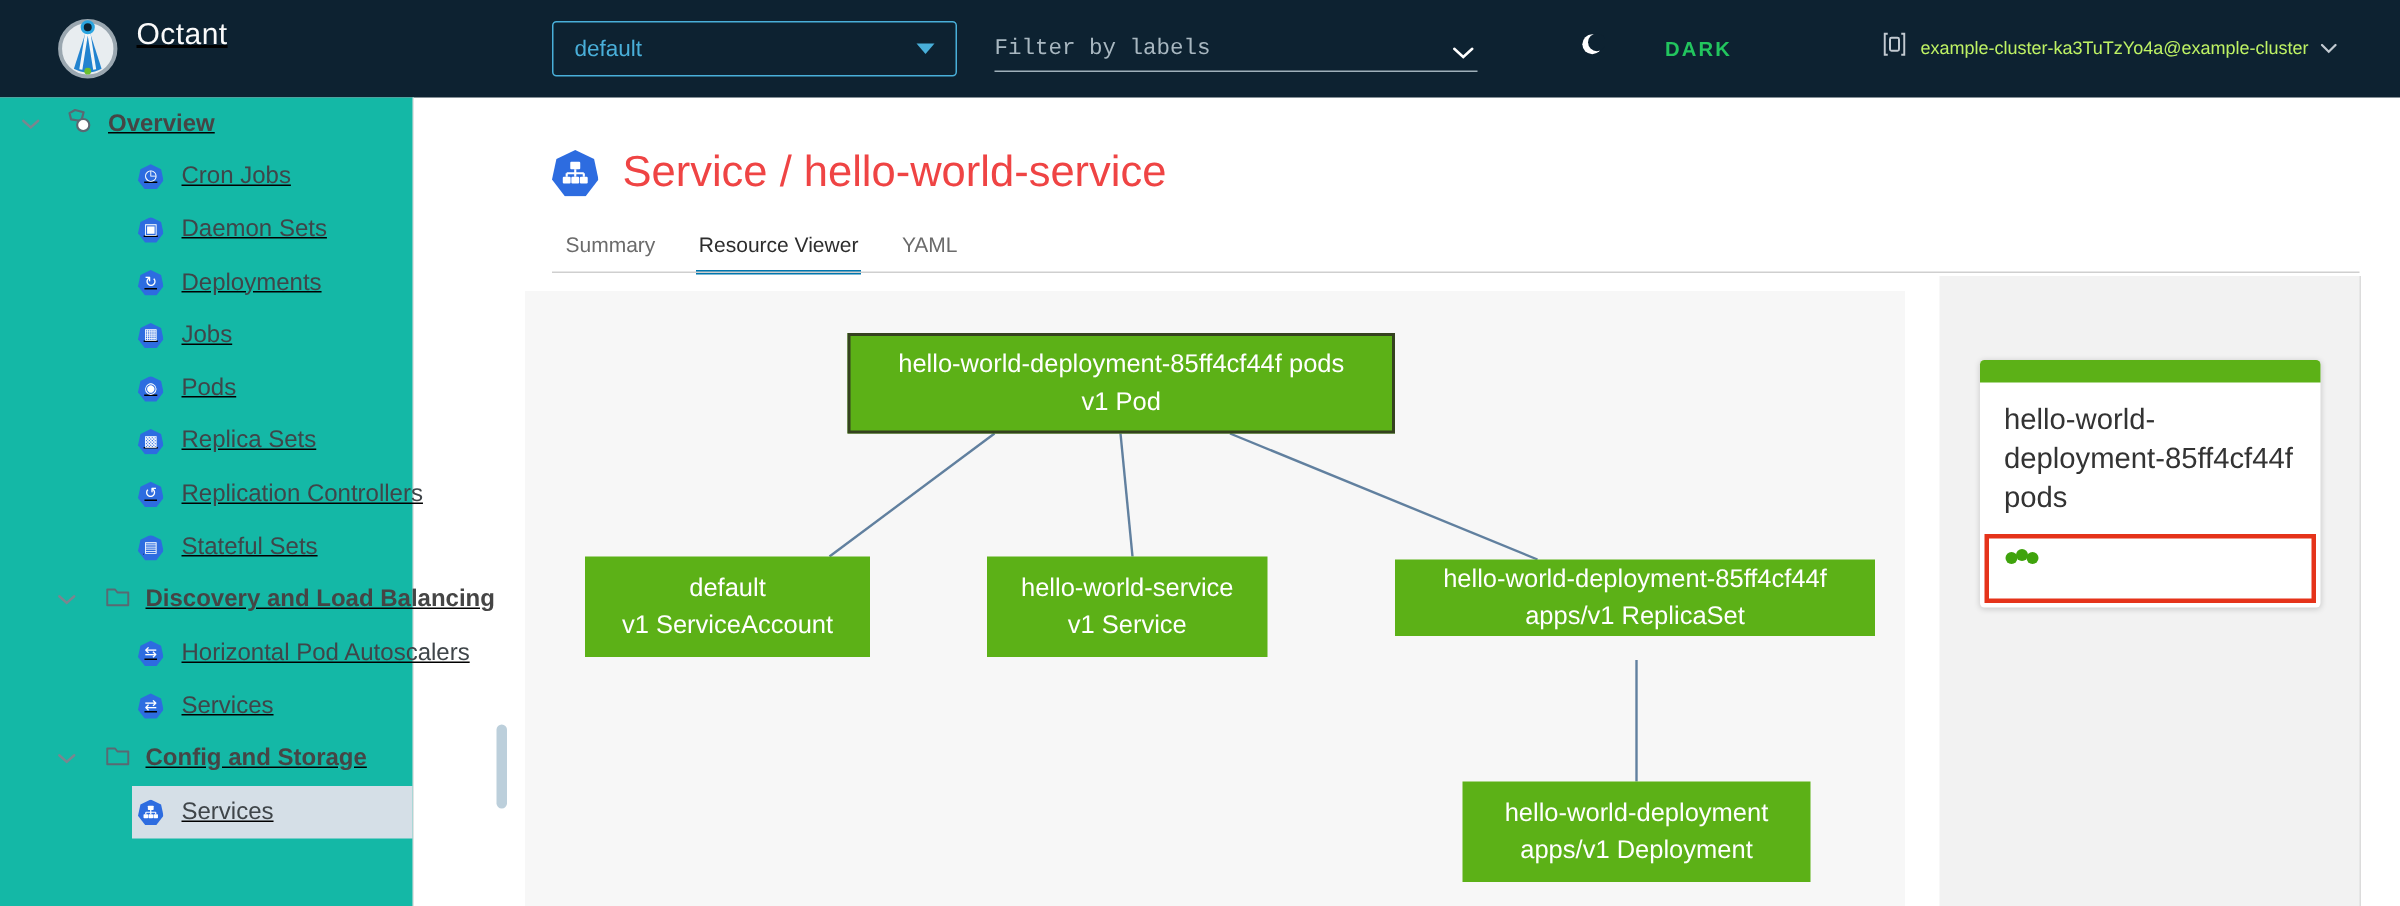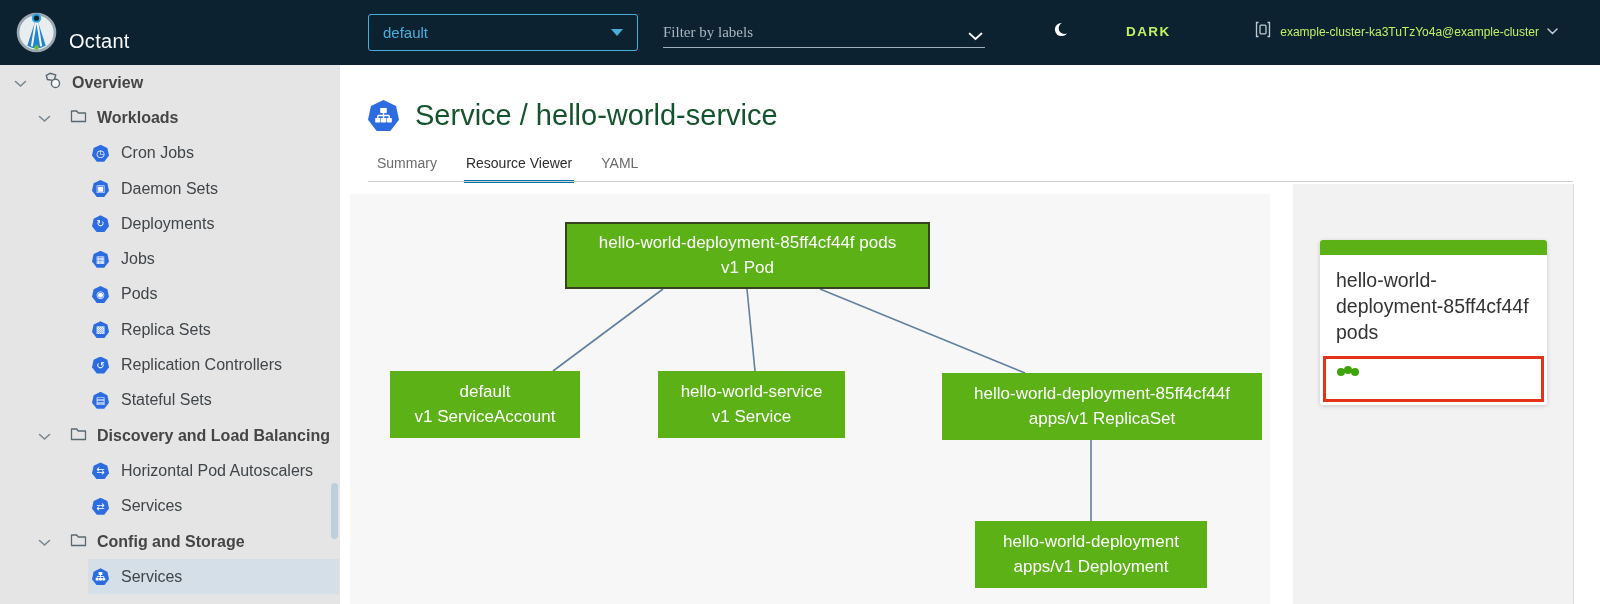--- a/index.html
+++ b/index.html
@@ -2,43 +2,43 @@
 <html><head>
 <meta charset="utf-8">
 <style>
   * { box-sizing: border-box; margin: 0; padding: 0; }
   html,body { width:1600px; height:604px; overflow:hidden; background:#fff;
     font-family:"Liberation Sans", sans-serif; }
   .stage { position:relative; width:1600px; height:604px; background:#fff; }
 
   
   .header { position:absolute; left:0; top:0; width:1600px; height:65px; background:#0d2231; }
-  .brand { position:absolute; left:16px; top:12px; display:flex; align-items:flex-end; }
+  .brand { position:absolute; left:38px; top:12px; display:flex; align-items:flex-start;text-decoration:underline; }
   .logo { width:41px; height:41px; display:inline-block; }
   .app-name { color:#fafafa; font-size:20px; margin-left:12px; letter-spacing:.3px; }
   .ns-select { position:absolute; left:368px; top:14px; width:270px; height:37px;
     border:1px solid #49afd9; border-radius:3px; display:flex; align-items:center;
     padding:0 14px; cursor:pointer; }
   .ns-select .val { color:#49afd9; font-size:15px; }
   .caret { margin-left:auto; width:0; height:0; border-left:6px solid transparent;
     border-right:6px solid transparent; border-top:7px solid #49afd9; }
   .filter-wrap { position:absolute; left:663px; top:18px; width:322px; height:30px;
     border-bottom:1px solid #9fb0ba; }
   .filter-wrap input { width:292px; height:28px; background:transparent; border:none; outline:none;
-    color:#e8eef2; font-size:15px; font-family:Liberation Serif, serif; }
+    color:#e8eef2; font-size:15px; font-family:Liberation Mono, monospace; }
   .filter-wrap input::placeholder { color:#a8b7c0; opacity:1; }
   .filter-chev { position:absolute; right:2px; top:9px; }
   .dark-toggle { position:absolute; left:1053px; top:21px; display:flex; align-items:center; cursor:pointer; }
-  .dark-toggle .lbl { color:#bef264; font-size:13.5px; font-weight:bold; letter-spacing:1.4px; margin-left:24px;padding-left:32px; }
+  .dark-toggle .lbl { color:#22c55e; font-size:13.5px; font-weight:bold; letter-spacing:1.4px; margin-left:8px;padding-left:32px; }
   .context { position:absolute; right:42px; top:21px; display:flex; align-items:center; cursor:pointer; }
   .context .lbl { color:#bef264; font-size:12px; margin:0 8px 0 9px; }
 
   
-  .sidebar { position:absolute; left:0; top:65px; width:340px; height:539px; background:#e5e5e5;
-    border-right:1px solid #e3e3e3; }
+  .sidebar { position:absolute; left:0; top:65px; width:276px; height:539px; background:#14b8a6;
+    border-right:1px solid #e3e3e3;text-decoration:underline; }
   .nav-row { position:relative; height:35.3px; display:flex; align-items:center; cursor:pointer; }
   .nav-row .hl { position:absolute; left:88px; right:0; top:0; bottom:0; background:#d5dfe7; }
   .nav-row > * { position:relative; }
   .chev0 { margin-left:14px; } .chev1 { margin-left:38px; }
   .ic-root { margin-left:17px; } .ic-folder { margin-left:19px; }
   .lab { font-size:16px; color:#3f4549; margin-left:10px; white-space:nowrap; }
   .lab.b { font-weight:bold; color:#454545; }
   .hepta { width:17px; height:17px; background:#2d6ce0; flex:0 0 17px;
     clip-path:polygon(50% 0%,90.5% 19.6%,100% 63.7%,72% 100%,28% 100%,0% 63.7%,9.5% 19.6%);
     display:flex; align-items:center; justify-content:center; }
@@ -46,38 +46,38 @@
   .ic-item { margin-left:92px; }
   .item .lab { margin-left:12px; }
   .scroll-thumb { position:absolute; left:331px; top:483px; width:7px; height:56px;
     background:#bccfdb; border-radius:4px; }
 
   
   .page-title { position:absolute; left:368px; top:99px; display:flex; align-items:center; }
   .title-hepta { width:31px; height:31px; background:#2d6ce0; flex:0 0 31px;
     clip-path:polygon(50% 0%,90.5% 19.6%,100% 63.7%,72% 100%,28% 100%,0% 63.7%,9.5% 19.6%);
     display:flex; align-items:center; justify-content:center; }
-  .page-title h1 { font-size:29px; font-weight:400; color:#14532d; margin-left:16px; }
+  .page-title h1 { font-size:29px; font-weight:400; color:#ef4444; margin-left:16px; }
   .tabs { position:absolute; left:375px; top:155px; display:flex; }
   .tab { font-size:14px; color:#6b6b6b; padding-bottom:9px; margin-right:25px; cursor:pointer;
     border-bottom:3px solid transparent; padding-left:2px; padding-right:2px; }
   .tab.active { color:#2d2d2d; border-bottom-color:#0076ad; }
   .divider { position:absolute; left:368px; top:181px; width:1205px; height:1px; background:#cfcfcf; }
 
   
   .canvas { position:absolute; left:350px; top:194px; width:920px; height:410px; background:#f7f7f7; }
   .edges { position:absolute; left:0; top:0; }
   .node { position:absolute; background:#5cb117; color:#fff; display:flex; flex-direction:column;
     align-items:center; justify-content:center; text-align:center; font-size:17px; line-height:1.42;
     cursor:pointer; }
   .node.selected { border:2px solid #35421f; }
   .n-pod { left:215px; top:28px;  width:365px; height:67px; }
   .n-sa  { left:40px;  top:177px; width:190px; height:67px; }
   .n-svc { left:308px; top:177px; width:187px; height:67px; }
-  .n-rs  { left:592px; top:179px; width:320px; height:67px; }
+  .n-rs  { left:580px; top:179px; width:320px; height:51px; }
   .n-dep { left:625px; top:327px; width:232px; height:67px; }
 
   
   .side-panel { position:absolute; left:1293px; top:184px; width:281px; height:420px;
     background:#f2f2f2; border-right:1px solid #dcdcdc; }
   .card { position:absolute; left:27px; top:56px; width:227px; background:#fff; border-radius:3px;
     box-shadow:0 1px 4px rgba(0,0,0,.18); cursor:pointer; }
   .card-top { height:15px; background:#5cb117; border-radius:3px 3px 0 0; }
   .card-title { padding:13px 16px 0 16px; font-size:19.5px; color:#333; line-height:1.33;
     overflow-wrap:break-word; }
@@ -155,33 +155,20 @@
       </span>
       <span class="ic-root">
         <svg width="18" height="17" viewBox="0 0 13 13">
           <polygon points="4.2,1 8.6,2.2 7.4,6.6 2.2,5.8 1.4,2.6" fill="none" stroke="#5a6872" stroke-width="1.1" stroke-linejoin="round"></polygon>
           <circle cx="8.4" cy="8.7" r="3.1" fill="#fff" stroke="#5a6872" stroke-width="1.1"></circle>
         </svg>
       </span>
       <span class="lab b">Overview</span>
     </div>
 
-    <div class="nav-row">
-      <span class="chev1">
-        <svg width="13" height="8" viewBox="0 0 13 8">
-            <polyline points="1.5,1.5 6.5,6 11.5,1.5" fill="none" stroke="#7a868f" stroke-width="1.6" stroke-linecap="round"></polyline>
-          </svg>
-      </span>
-      <span class="ic-folder">
-        <svg width="17" height="14" viewBox="0 0 17 14">
-            <path d="M1.5 2 h5.2 l1.6 2 H15.5 V12.5 H1.5 Z" fill="none" stroke="#5a6872" stroke-width="1.3" stroke-linejoin="round"></path>
-          </svg>
-      </span>
-      <span class="lab b">Workloads</span>
-    </div>
 
     <div class="nav-row item">
       <span class="hepta ic-item">
           <span class="g">◷</span>
         </span>
       <span class="lab">Cron Jobs</span>
     </div>
     <div class="nav-row item">
       <span class="hepta ic-item">
           <span class="g">▣</span>

